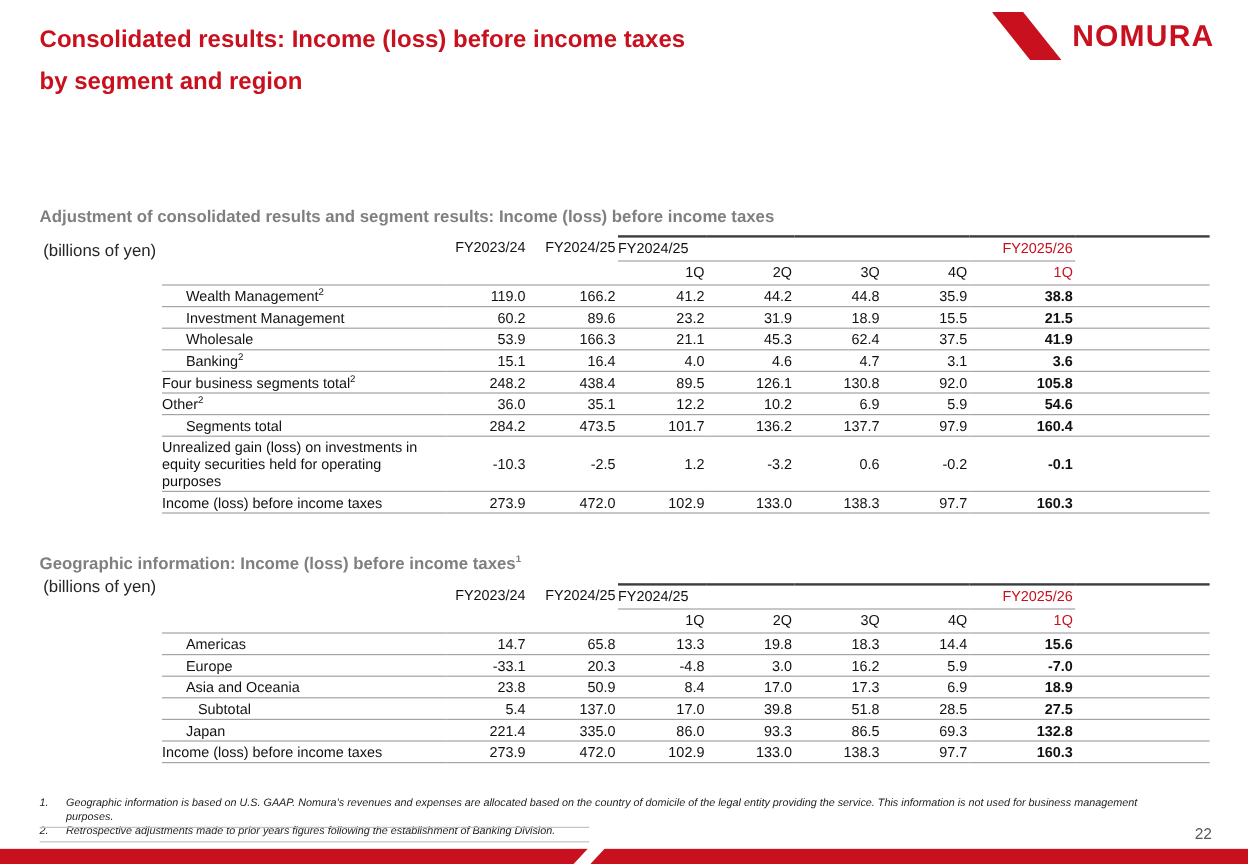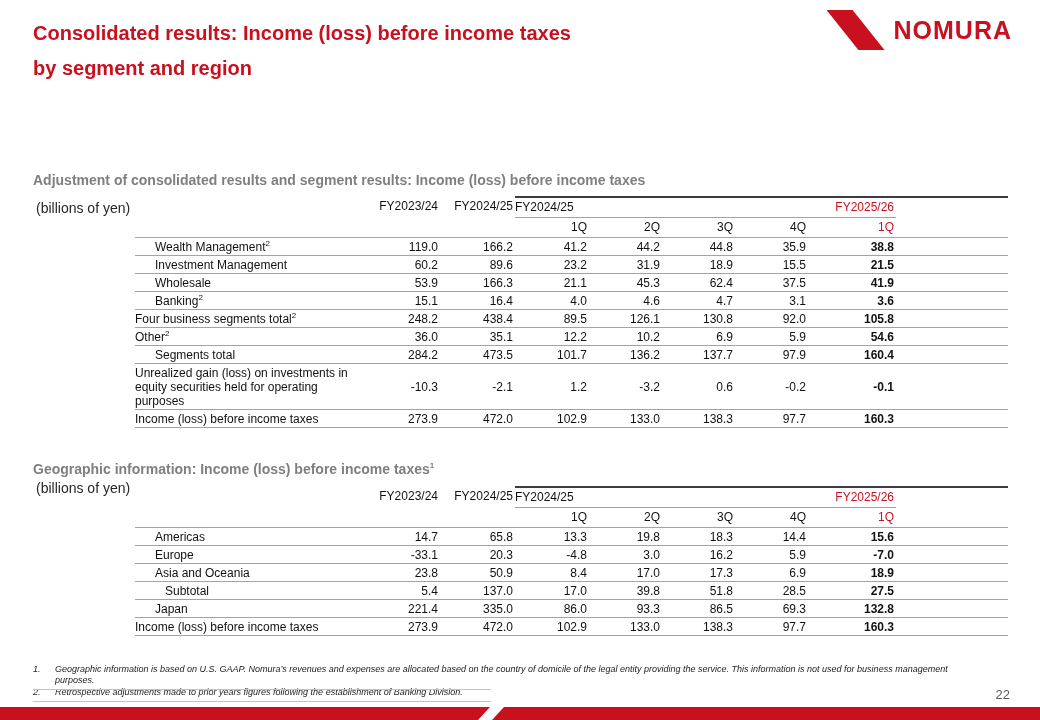--- a/index.html
+++ b/index.html
@@ -202,21 +202,21 @@
         <td class="num">101.7</td>
         <td class="num">136.2</td>
         <td class="num">137.7</td>
         <td class="num">97.9</td>
         <td class="num latest-val">160.4</td>
         <td></td>
       </tr>
       <tr>
         <td class="label indent-0">Unrealized gain (loss) on investments in equity securities held for operating purposes</td>
         <td class="num">-10.3</td>
-        <td class="num">-2.1</td>
+        <td class="num">-2.5</td>
         <td class="num">1.2</td>
         <td class="num">-3.2</td>
         <td class="num">0.6</td>
         <td class="num">-0.2</td>
         <td class="num latest-val">-0.1</td>
         <td></td>
       </tr>
       <tr>
         <td class="label indent-0">Income (loss) before income taxes</td>
         <td class="num">273.9</td>

